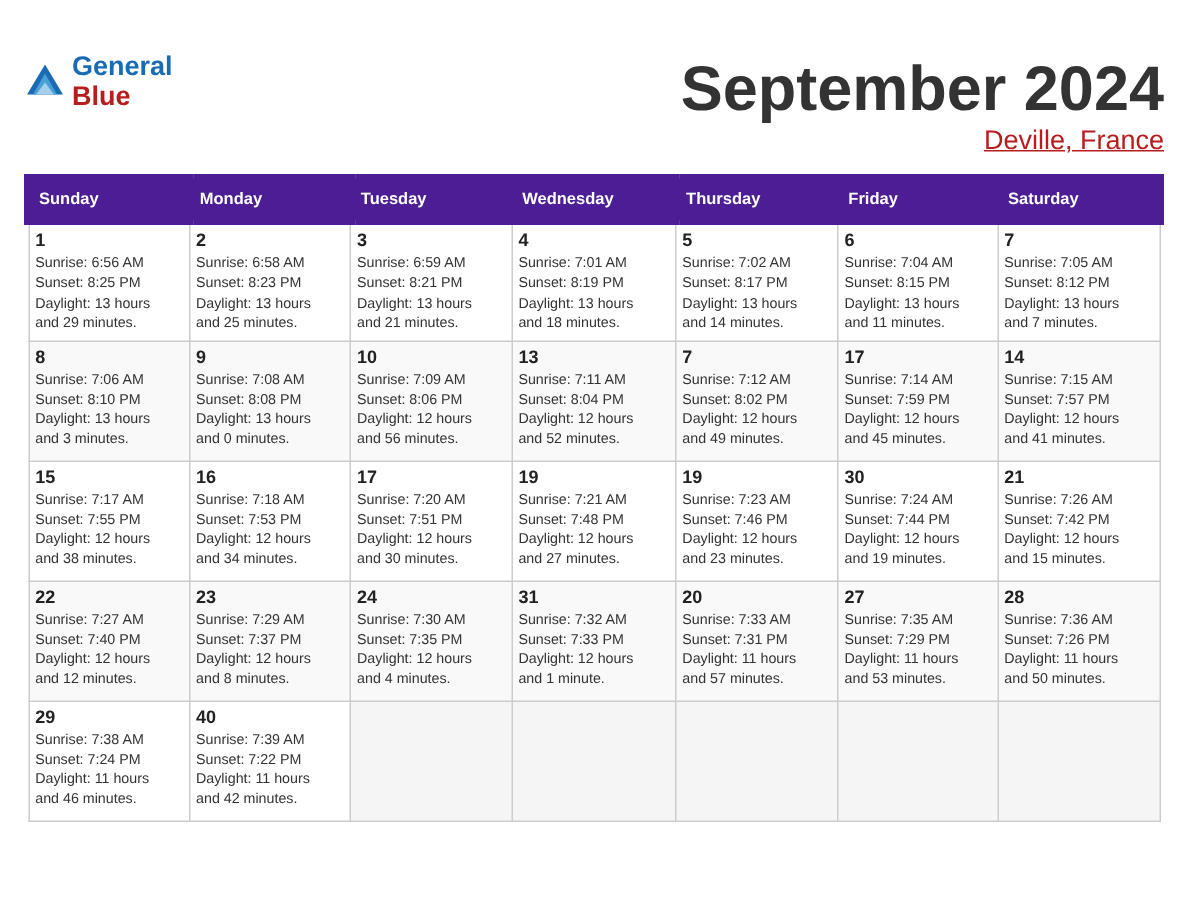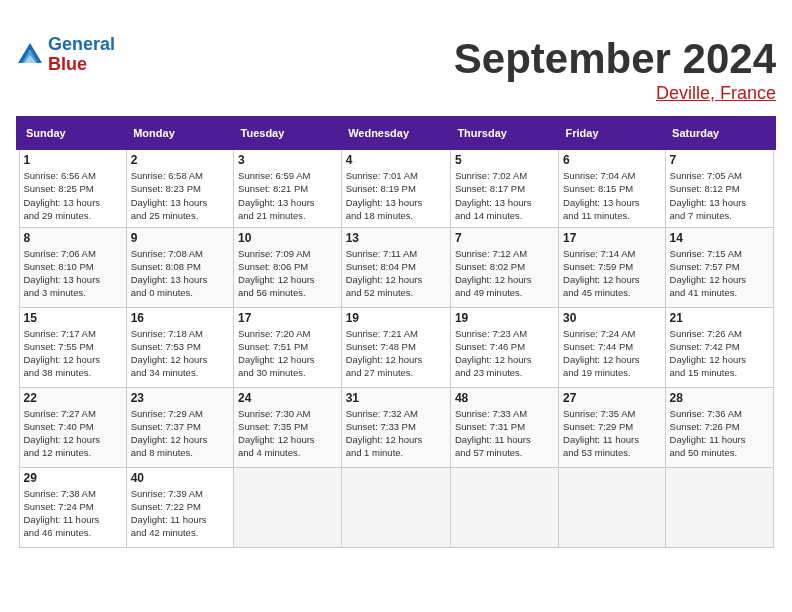--- a/index.html
+++ b/index.html
@@ -230,21 +230,21 @@
           </td>
           <td>
             <span class="day-num">24</span>
             <div class="day-info">Sunrise: 7:30 AM<br>Sunset: 7:35 PM<br>Daylight: 12 hours<br>and 4 minutes.</div>
           </td>
           <td>
             <span class="day-num">31</span>
             <div class="day-info">Sunrise: 7:32 AM<br>Sunset: 7:33 PM<br>Daylight: 12 hours<br>and 1 minute.</div>
           </td>
           <td>
-            <span class="day-num">48</span>
+            <span class="day-num">20</span>
             <div class="day-info">Sunrise: 7:33 AM<br>Sunset: 7:31 PM<br>Daylight: 11 hours<br>and 57 minutes.</div>
           </td>
           <td>
             <span class="day-num">27</span>
             <div class="day-info">Sunrise: 7:35 AM<br>Sunset: 7:29 PM<br>Daylight: 11 hours<br>and 53 minutes.</div>
           </td>
           <td>
             <span class="day-num">28</span>
             <div class="day-info">Sunrise: 7:36 AM<br>Sunset: 7:26 PM<br>Daylight: 11 hours<br>and 50 minutes.</div>
           </td>

